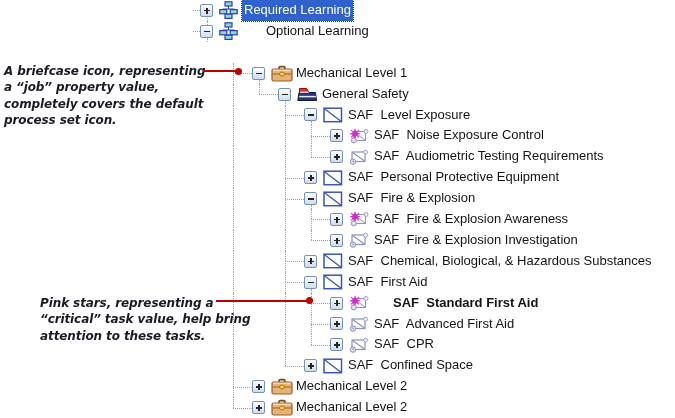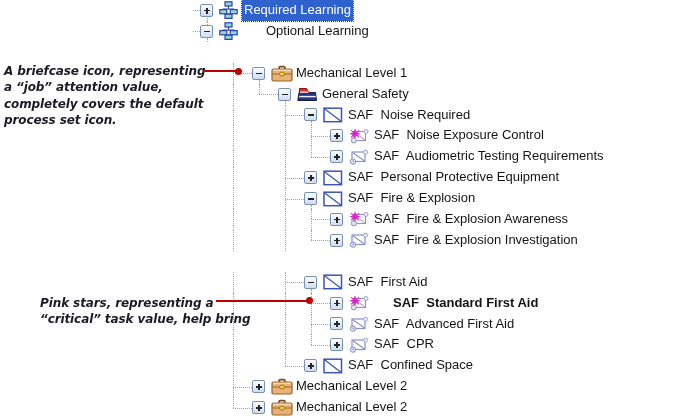--- a/index.html
+++ b/index.html
@@ -109,21 +109,21 @@
         <div class="vln" style="left: 284.5px; top: 10.45px; height: 10.45px;"></div>
         <div class="hln" style="left: 284.5px; top: 10.45px; width: 19.5px;"></div>
         <div class="vln" style="left: 310.5px; top: 16.95px; height: 3.95px;"></div>
         <div class="ebox" data-sign="-" style="left: 304px; top: 3.95px;"></div>
         <span class="nicon" style="left: 323px; top: 1.45px;">
           <svg width="20" height="16" viewBox="0 0 20 16">
             <rect x="1" y="1.2" width="17.5" height="13.5" fill="#ffffff" stroke="#3a55b8" stroke-width="1.5"></rect>
             <path d="M1.5 1.8 L18 14.3" stroke="#3a55b8" stroke-width="1.3"></path>
           </svg>
         </span>
-        <span class="nlabel" style="left: 348px; line-height: 20.9px;">SAF  Noise Required</span>
+        <span class="nlabel" style="left: 348px; line-height: 20.9px;">SAF  Level Exposure</span>
       </div>
       <div class="tree-row" style="top: 125.4px; height: 20.9px;">
         <div class="vln" style="left: 232.5px; top: 0px; height: 20.9px;"></div>
         <div class="vln" style="left: 284.5px; top: 0px; height: 20.9px;"></div>
         <div class="vln" style="left: 310.5px; top: 0px; height: 10.45px;"></div>
         <div class="vln" style="left: 310.5px; top: 10.45px; height: 10.45px;"></div>
         <div class="hln" style="left: 310.5px; top: 10.45px; width: 19.5px;"></div>
         <div class="ebox" data-sign="+" style="left: 330px; top: 3.95px;"></div>
         <span class="nicon" style="left: 349px; top: 1.45px;">
           <svg width="20" height="16" viewBox="0 0 20 16">
@@ -215,20 +215,34 @@
         <span class="nicon" style="left: 349px; top: 1.45px;">
           <svg width="20" height="16" viewBox="0 0 20 16">
             <rect x="3" y="3" width="13" height="9.5" fill="#ffffff" stroke="#8a8fc6" stroke-width="1.2"></rect>
             <path d="M3.5 3.5 L15.5 12" stroke="#8a8fc6" stroke-width="1.1"></path>
             <circle cx="16.5" cy="3.2" r="2" fill="#eef0fa" stroke="#9aa0cc" stroke-width="1"></circle>
             <circle cx="4" cy="12.6" r="2.7" fill="#dfe3f2" stroke="#8a90c0" stroke-width="1"></circle>
             <path d="M4 11.5 v1.1 h0.9" stroke="#6a70a8" stroke-width="0.8" fill="none"></path>
           </svg>
         </span>
         <span class="nlabel" style="left: 374px; line-height: 20.9px;">SAF  Fire &amp; Explosion Investigation</span>
+      </div>
+      <div class="tree-row" style="top: 250.8px; height: 20.9px;">
+        <div class="vln" style="left: 232.5px; top: 0px; height: 20.9px;"></div>
+        <div class="vln" style="left: 284.5px; top: 0px; height: 10.45px;"></div>
+        <div class="vln" style="left: 284.5px; top: 10.45px; height: 10.45px;"></div>
+        <div class="hln" style="left: 284.5px; top: 10.45px; width: 19.5px;"></div>
+        <div class="ebox" data-sign="+" style="left: 304px; top: 3.95px;"></div>
+        <span class="nicon" style="left: 323px; top: 1.45px;">
+          <svg width="20" height="16" viewBox="0 0 20 16">
+            <rect x="1" y="1.2" width="17.5" height="13.5" fill="#ffffff" stroke="#3a55b8" stroke-width="1.5"></rect>
+            <path d="M1.5 1.8 L18 14.3" stroke="#3a55b8" stroke-width="1.3"></path>
+          </svg>
+        </span>
+        <span class="nlabel" style="left: 348px; line-height: 20.9px;">SAF  Chemical, Biological, &amp; Hazardous Substances</span>
       </div>
       <div class="tree-row" style="top: 271.7px; height: 20.9px;">
         <div class="vln" style="left: 232.5px; top: 0px; height: 20.9px;"></div>
         <div class="vln" style="left: 284.5px; top: 0px; height: 10.45px;"></div>
         <div class="vln" style="left: 284.5px; top: 10.45px; height: 10.45px;"></div>
         <div class="hln" style="left: 284.5px; top: 10.45px; width: 19.5px;"></div>
         <div class="vln" style="left: 310.5px; top: 16.95px; height: 3.95px;"></div>
         <div class="ebox" data-sign="-" style="left: 304px; top: 3.95px;"></div>
         <span class="nicon" style="left: 323px; top: 1.45px;">
           <svg width="20" height="16" viewBox="0 0 20 16">
@@ -335,27 +349,28 @@
             <path d="M1.5 9 h19" stroke="#9a6026" stroke-width="1"></path>
             <ellipse cx="11" cy="9" rx="2.6" ry="2" fill="#f3cf4a" stroke="#a57b12" stroke-width="1"></ellipse>
           </svg>
         </span>
         <span class="nlabel" style="left: 296px; line-height: 20.9px;">Mechanical Level 2</span>
       </div>
     </div>
 
   <div class="note" id="note1">
       <div>A briefcase icon, representing</div>
-      <div>a “job” attention value,</div>
+      <div>a “job” property value,</div>
       <div>completely covers the default</div>
       <div>process set icon.</div>
     </div>
   <div class="note" id="note2">
       <div>Pink stars, representing a</div>
       <div>“critical” task value, help bring</div>
+      <div>attention to these tasks.</div>
     </div>
 
   <div class="cline" id="arrow1-line"></div>
   <div class="cdot" id="arrow1-dot"></div>
   <div class="cline" id="arrow2-line"></div>
   <div class="cdot" id="arrow2-dot"></div>
 
 </div>
 
 </body></html>

